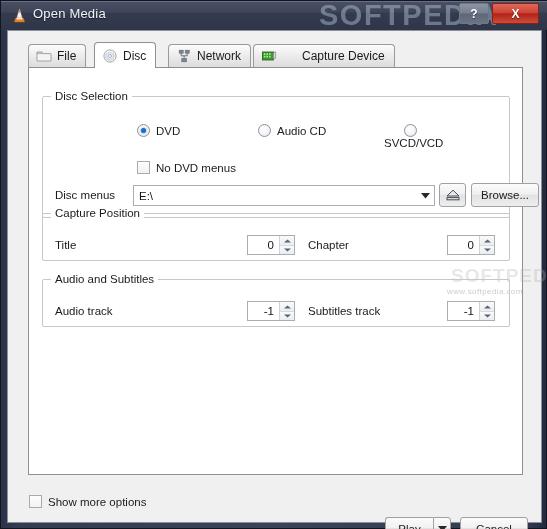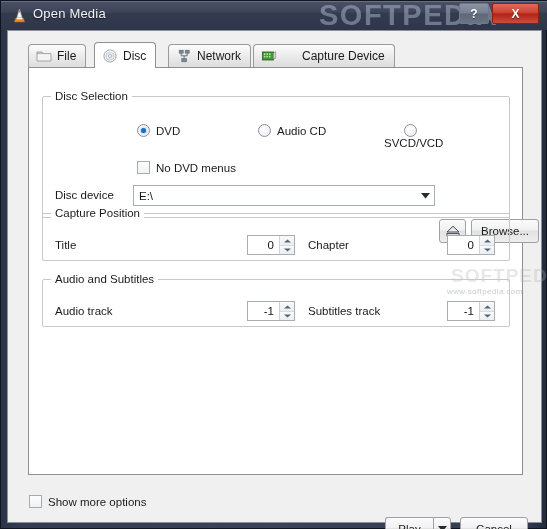--- a/index.html
+++ b/index.html
@@ -228,21 +228,20 @@
   .pushbtn {
     position: absolute;
     background: linear-gradient(to bottom, #fbfbfb 0%, #f0f0f0 46%, #e2e2e2 50%, #eeeeee 100%);
     border: 1px solid #9ea1a6;
     border-radius: 3px;
     display: flex; align-items: center; justify-content: center;
     font-size: 11.5px;
     color: #1b1b1b;
     cursor: default;
     white-space: nowrap;
-    margin-top: 36px;
   }
   #eject-btn { left: 396px; top: 86px; width: 27px; height: 24px; }
   #browse-btn { left: 428px; top: 86px; width: 68px; height: 24px; }
 
   
   .spin {
     position: absolute;
     height: 20px;
     background: #ffffff;
     border: 1px solid #a8acb3;
@@ -407,21 +406,21 @@
         <div class="radio-row" style="left:341px; top:27px;flex-direction:column;">
           <div class="radio"></div>
           <span>SVCD/VCD</span>
         </div>
 
         <div class="check-row" style="left:94px; top:53px;margin-top:11px;">
           <div class="checkbox"></div>
           <span>No DVD menus</span>
         </div>
 
-        <div class="fld-label" style="left:12px; top:92px;">Disc device</div>
+        <div class="fld-label" style="left:12px; top:92px;">Disc menus</div>
 
         <div id="disc-device-combo">
           <div id="disc-device-value">E:\</div>
           <div id="combo-arrow">
             <svg width="9" height="6" viewBox="0 0 9 6">
                 <polygon points="0,0 9,0 4.5,5.6" fill="#2a2a2a"></polygon>
               </svg>
           </div>
         </div>
 

